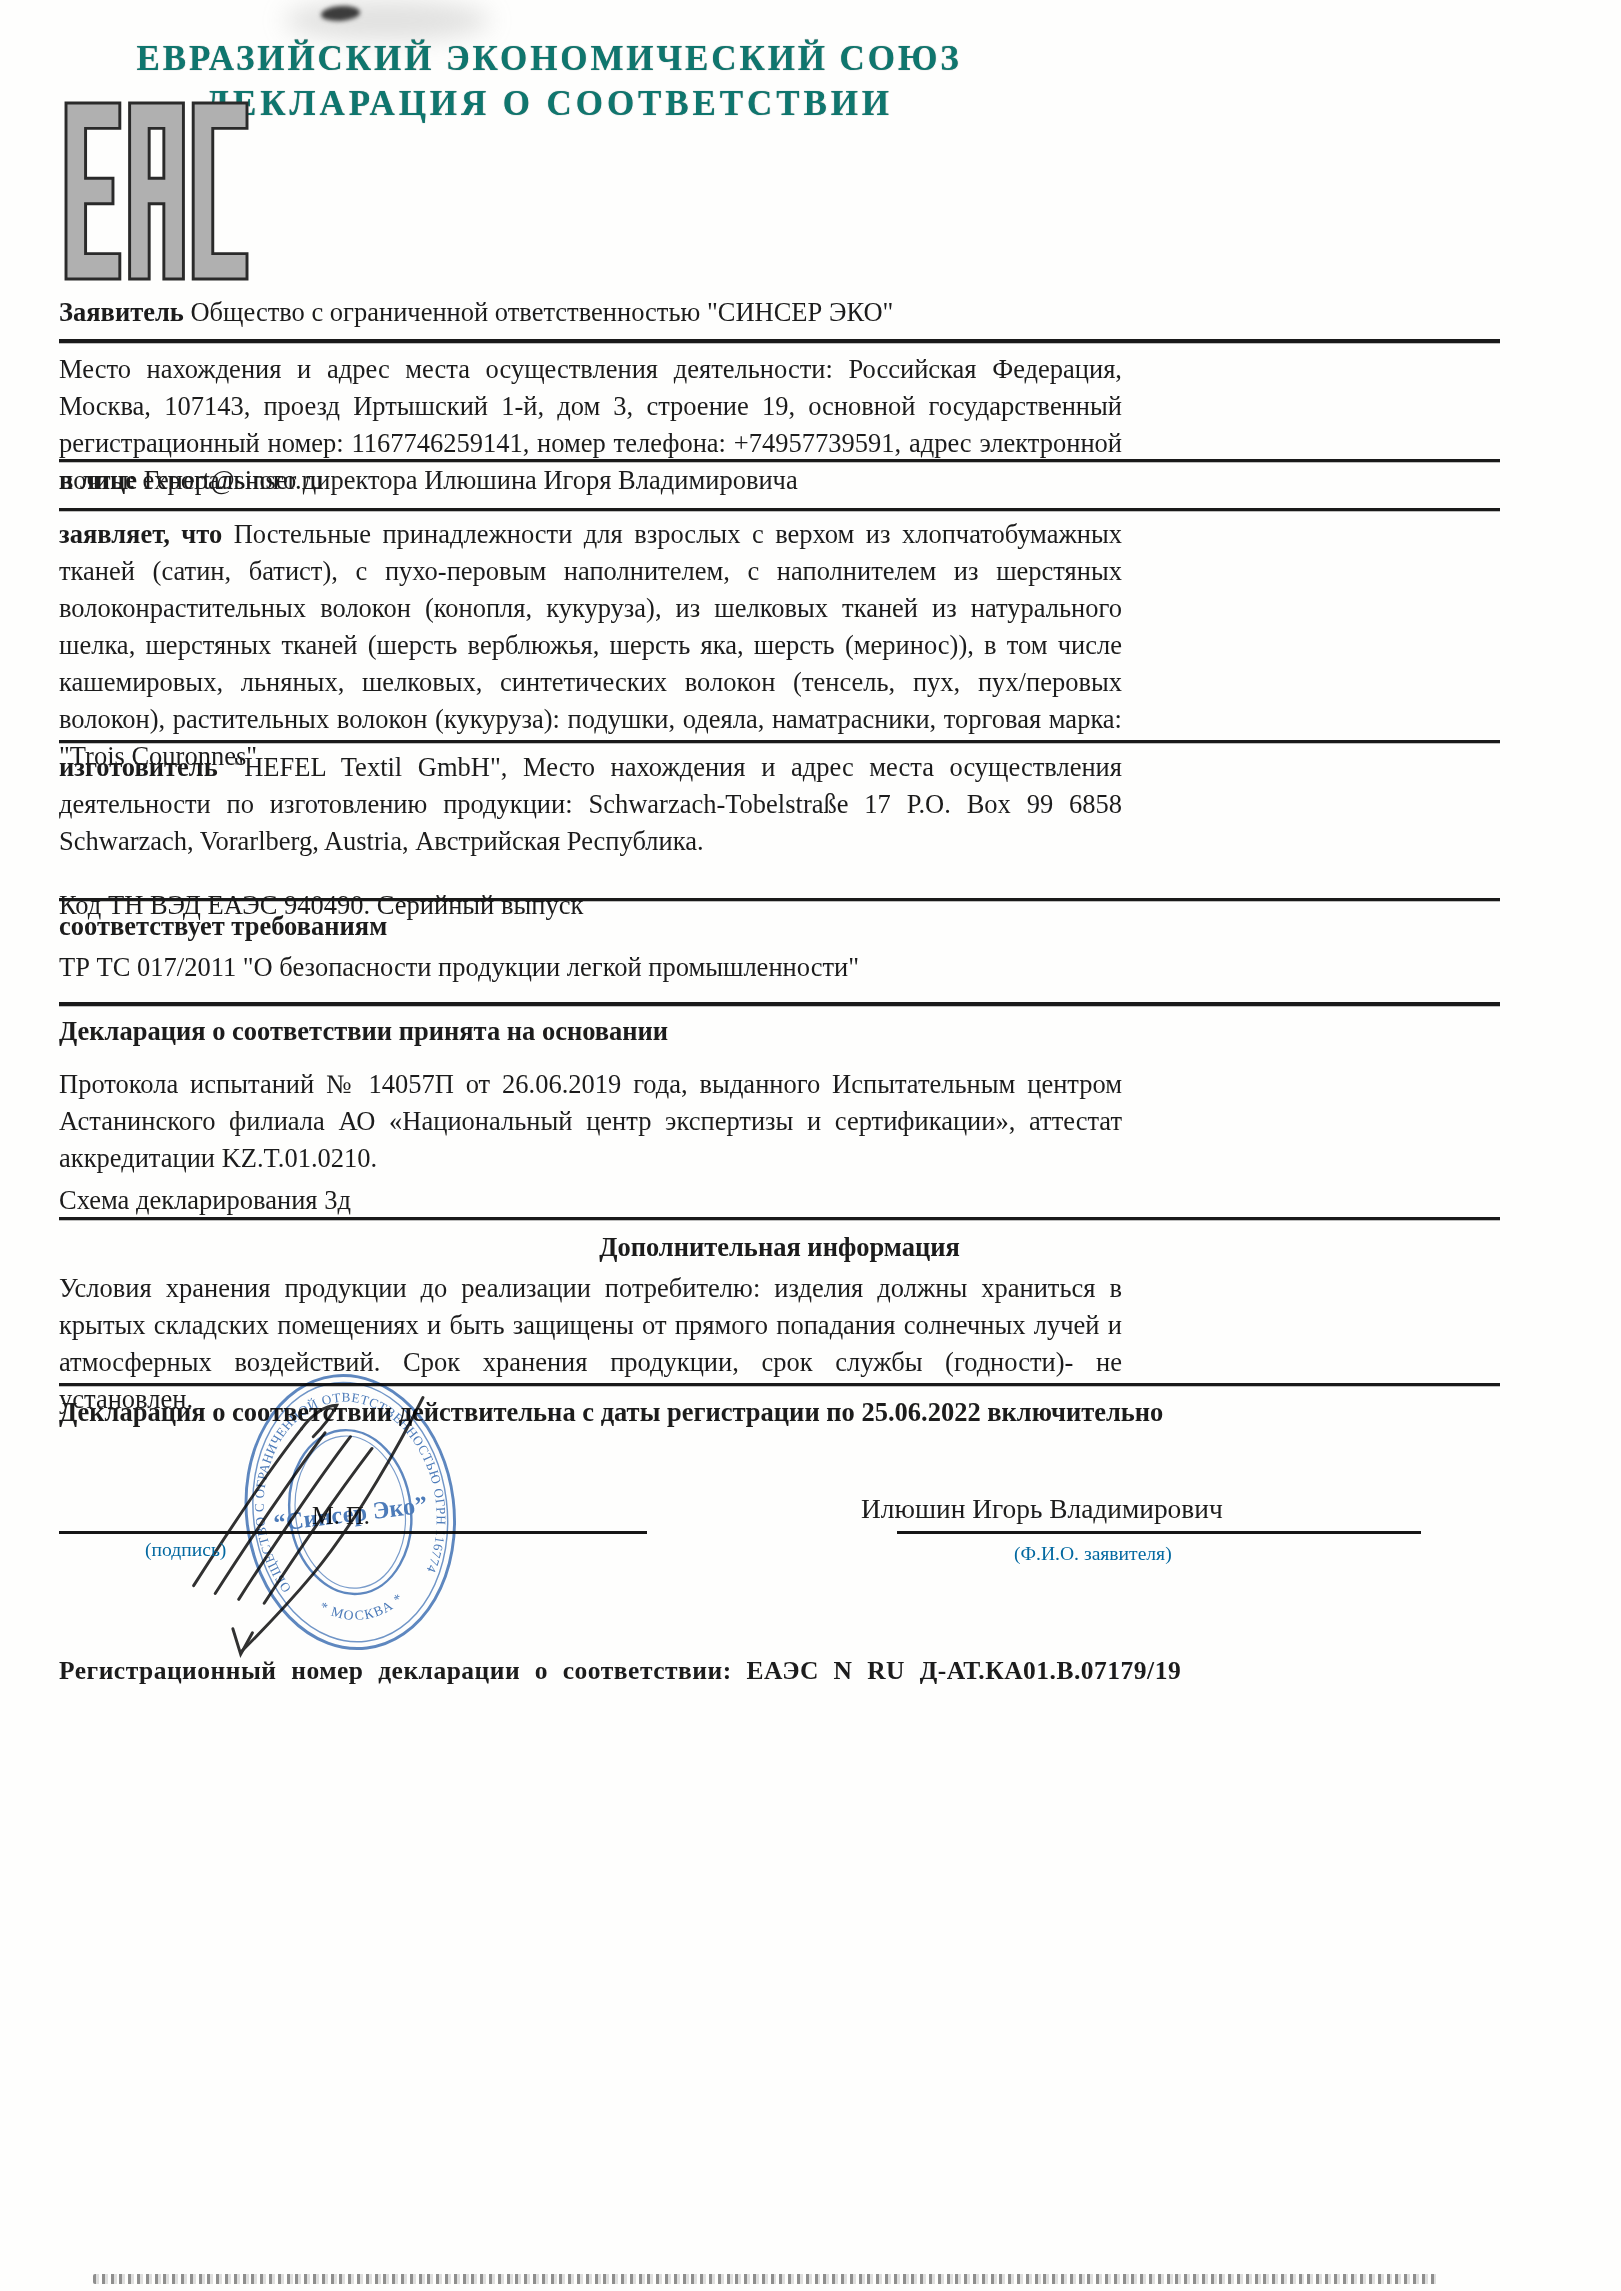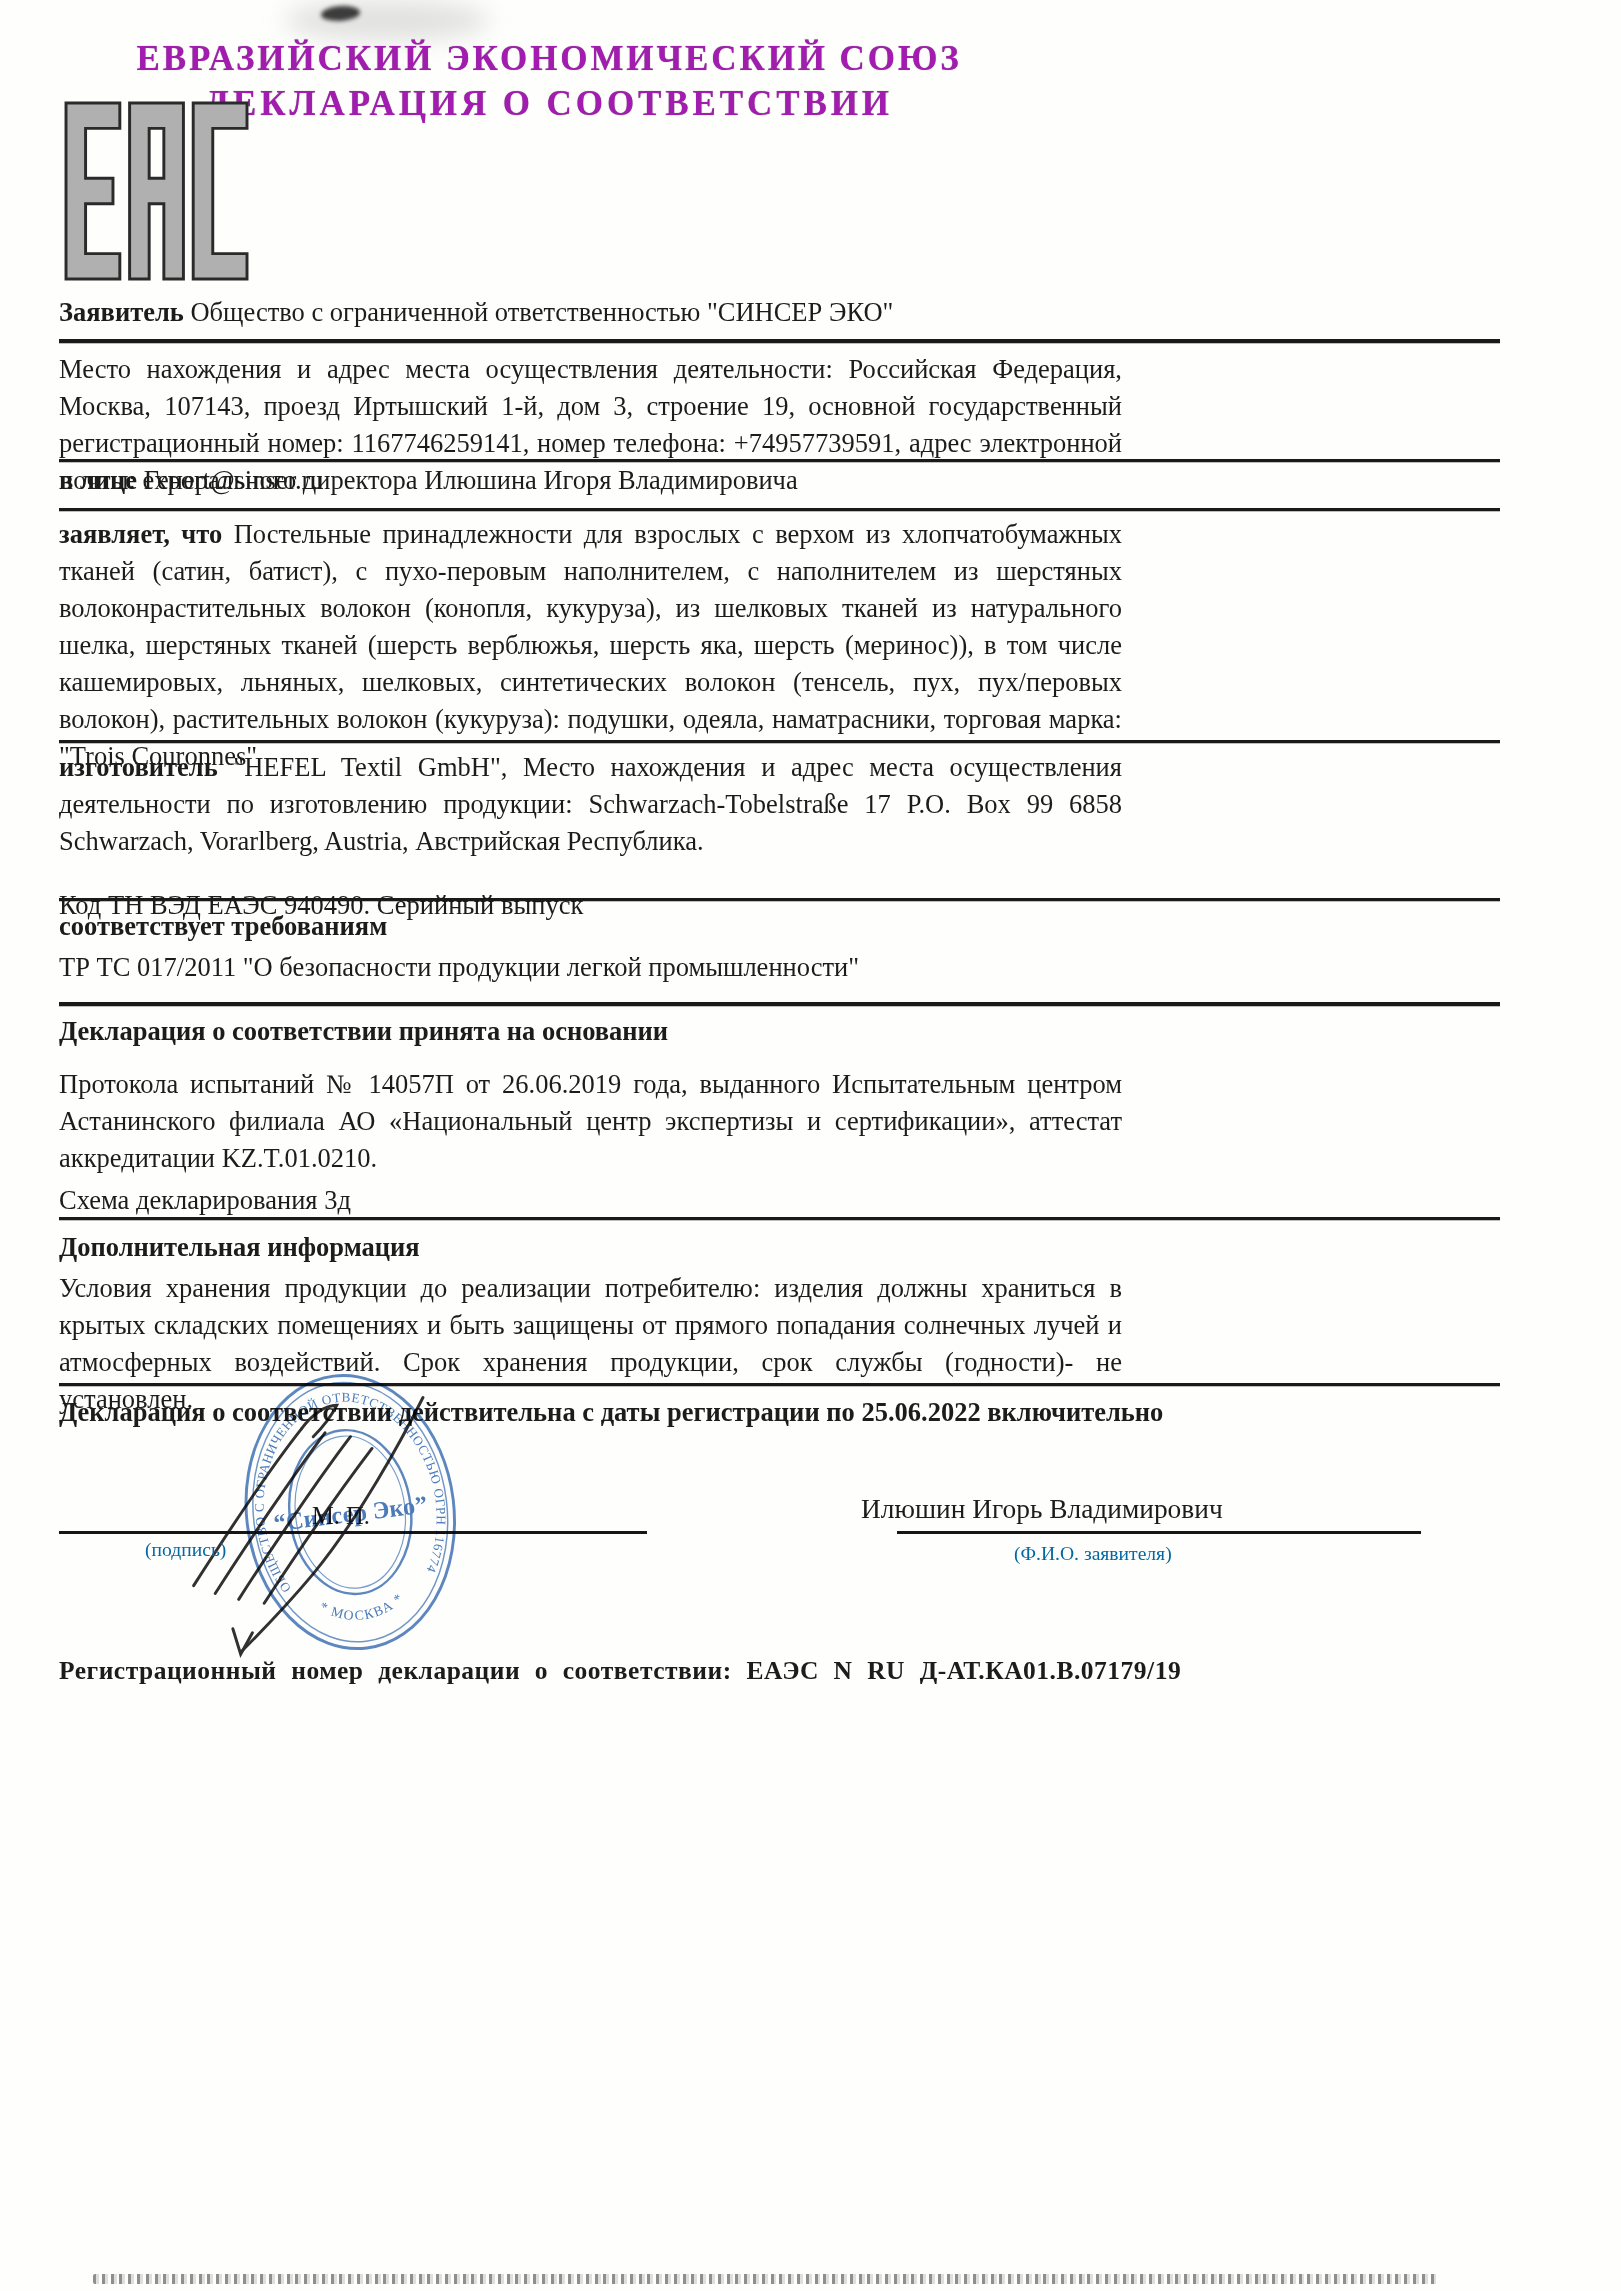--- a/index.html
+++ b/index.html
@@ -9,21 +9,21 @@
     margin:0 auto;
     background:#fefefd;
     overflow:hidden;
     font-family:"Liberation Serif","DejaVu Serif",serif;
     color:#1c1c1c;
   }
   .abs{position:absolute;}
   .title{
     left:59px;width:980px;text-align:center;
     font-weight:bold;font-size:35px;letter-spacing:2.9px;
-    color:#a21caf;
+    color:#0f766e;
     text-shadow:0 0 1px rgba(20,20,20,.5);
     white-space:nowrap;
   }
   .para{
     left:59px;width:1063px;
     font-size:26.5px;line-height:37px;
     text-align:justify;
   }
   .line{left:59px;width:1441px;white-space:nowrap;font-size:26.5px;line-height:37px;}
   .b{font-weight:bold;}
@@ -115,21 +115,21 @@
 
   <div class="abs line b" style="top:908px;">соответствует требованиям</div>
   <div class="abs line" style="top:949px;">ТР ТС 017/2011 "О безопасности продукции легкой промышленности"</div>
   <div class="abs rule thick" style="top:1002px;"></div>
 
   <div class="abs line b" style="top:1013px;">Декларация о соответствии принята на основании</div>
   <div class="abs para" style="top:1066px;">Протокола испытаний № 14057П от 26.06.2019 года, выданного Испытательным центром Астанинского филиала АО «Национальный центр экспертизы и сертификации», аттестат аккредитации KZ.T.01.0210.</div>
   <div class="abs line" style="top:1182px;">Схема декларирования 3д</div>
   <div class="abs rule" style="top:1217px;"></div>
 
-  <div class="abs line b" style="top:1229px;">Дополнительная информация</div>
+  <div class="abs line b" style="top:1229px;text-align:center;">Дополнительная информация</div>
   <div class="abs para" style="top:1270px;">Условия хранения продукции до реализации потребителю: изделия должны храниться в крытых складских помещениях и быть защищены от прямого попадания солнечных лучей и атмосферных воздействий. Срок хранения продукции, срок службы (годности)- не установлен.</div>
   <div class="abs rule" style="top:1383px;"></div>
 
   <div class="abs line b" style="top:1394px;">Декларация о соответствии действительна с даты регистрации по 25.06.2022 включительно</div>
 
   <svg class="abs signature" viewBox="0 0 400 300">
     <g fill="none" stroke="#1b1b1b" stroke-width="3" stroke-linecap="round" opacity=".9">
       <path d="M 118,218 C 150,168 198,96 228,58"></path>
       <path d="M 140,226 C 172,176 222,102 252,62"></path>
       <path d="M 164,232 C 196,182 246,108 278,66"></path>

